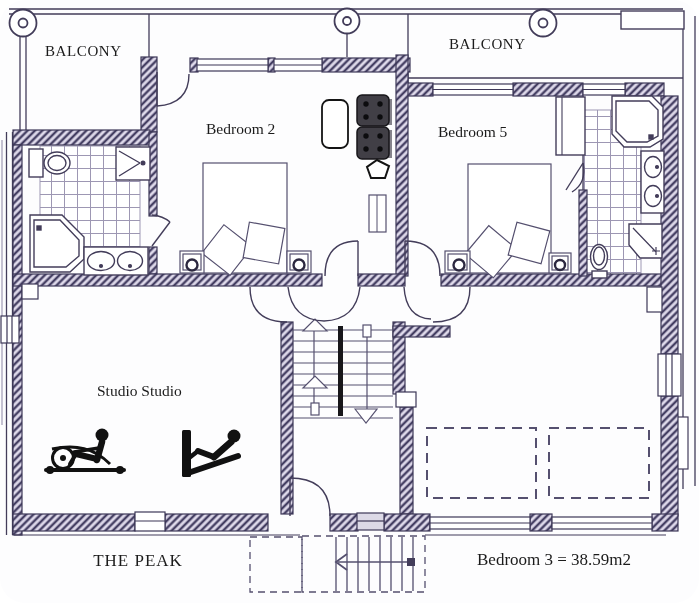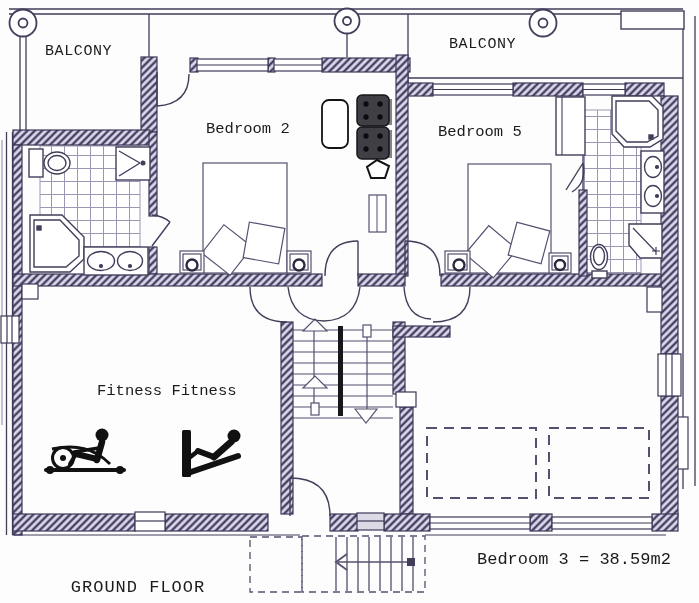--- a/index.html
+++ b/index.html
@@ -1,17 +1,17 @@
 <!DOCTYPE html>
 <html><head>
 <meta charset="utf-8">
 <style>
   html,body{margin:0;padding:0;background:#ffffff;}
   #plan{position:relative;width:699px;height:603px;background:#fdfdfe;overflow:hidden;
-        font-family:Liberation Mono, monospace;}
+        font-family:Liberation Serif, serif;border-radius:25px;}
   .lbl{position:absolute;color:#1b1b1b;white-space:nowrap;}
   .balcony{font-size:15px;letter-spacing:.6px;}
   .room{font-size:15.5px;}
   .titleline{font-size:17px;letter-spacing:1px;text-align:center;width:170px;}
   .area{font-size:17px;}
   svg{position:absolute;left:0;top:0;}
 </style>
 </head>
 <body>
 
@@ -323,17 +323,17 @@
     <path d="M56,13 L46,21" stroke-width="3.5" stroke-linecap="round" fill="none"></path>
     <path d="M38,30 L22,24" stroke-width="6" stroke-linecap="round" fill="none"></path>
     <path d="M22,24 L13,31" stroke-width="4.5" stroke-linecap="round" fill="none"></path>
   </g>
 </svg>
 
 <div class="lbl balcony" style="left:45px;top:43px">BALCONY</div>
 <div class="lbl balcony" style="left:449px;top:36px">BALCONY</div>
 <div class="lbl room" style="left:206px;top:120px">Bedroom 2</div>
 <div class="lbl room" style="left:438px;top:123px">Bedroom 5</div>
-<div class="lbl room" style="left:97px;top:382px">Fitness Fitness</div>
-<div class="lbl titleline" style="left:53px;top:578px">GROUND FLOOR</div>
+<div class="lbl room" style="left:97px;top:382px">Studio Studio</div>
+<div class="lbl titleline" style="left:53px;top:551px">THE PEAK</div>
 <div class="lbl area" style="left:477px;top:550px">Bedroom 3 = 38.59m2</div>
 
 </div>
 
 </body></html>

